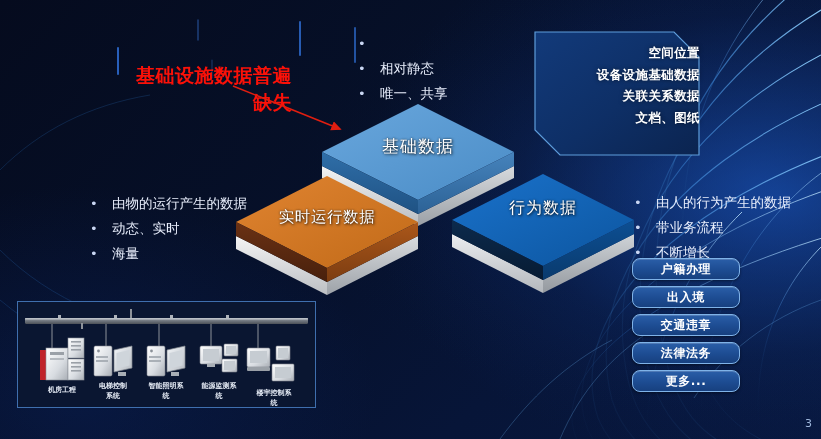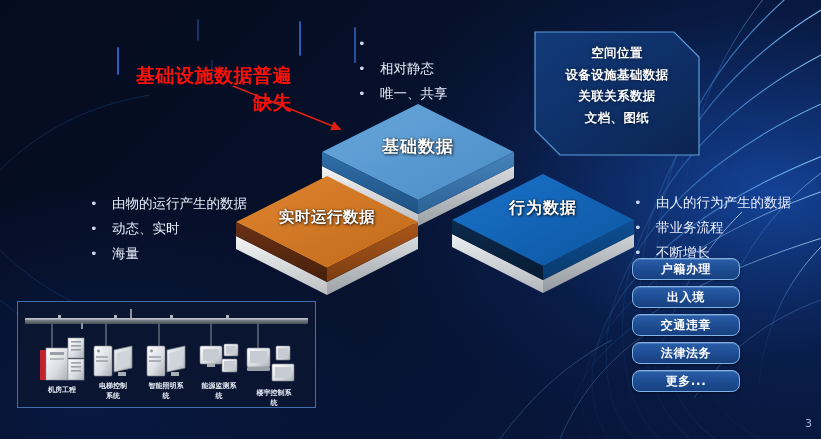--- a/index.html
+++ b/index.html
@@ -35,31 +35,31 @@
   #bullets-left{left:90px;top:191px;}
   #bullets-right{left:634px;top:190px;}
 
   
   .panel{
     position:absolute;left:534px;top:31px;width:166px;height:125px;
   }
   .panel-bg{position:absolute;inset:0;}
   .panel-text{
     position:relative;padding-top:11px;
-    text-align:center;color:#ffffff;font-size:12.5px;line-height:21.5px;
+    text-align:right;color:#ffffff;font-size:12.5px;line-height:21.5px;
     font-weight:bold;letter-spacing:.4px;
     text-shadow:0 0 4px rgba(0,0,0,.55);
   }
 
   
   .cube{position:absolute;}
   .cube svg{display:block;overflow:visible;}
   .cube .lbl{
     position:absolute;left:0;right:0;text-align:center;
-    color:#fff;font-weight:bold;white-space:nowrap;
+    color:#fff;font-weight:normal;white-space:nowrap;
     text-shadow:1px 1px 3px rgba(0,0,0,.75), 0 0 2px rgba(0,0,0,.6);
   }
   #cube-base{left:318px;top:104px;width:200px;height:110px;}
   #cube-base .lbl{top:31px;font-size:17px;letter-spacing:1px;}
   #cube-rt{left:232px;top:174px;width:190px;height:110px;}
   #cube-rt .lbl{top:33px;font-size:15.5px;letter-spacing:.6px;}
   #cube-beh{left:448px;top:172px;width:190px;height:110px;}
   #cube-beh .lbl{top:26px;font-size:16px;letter-spacing:1px;}
 
   

